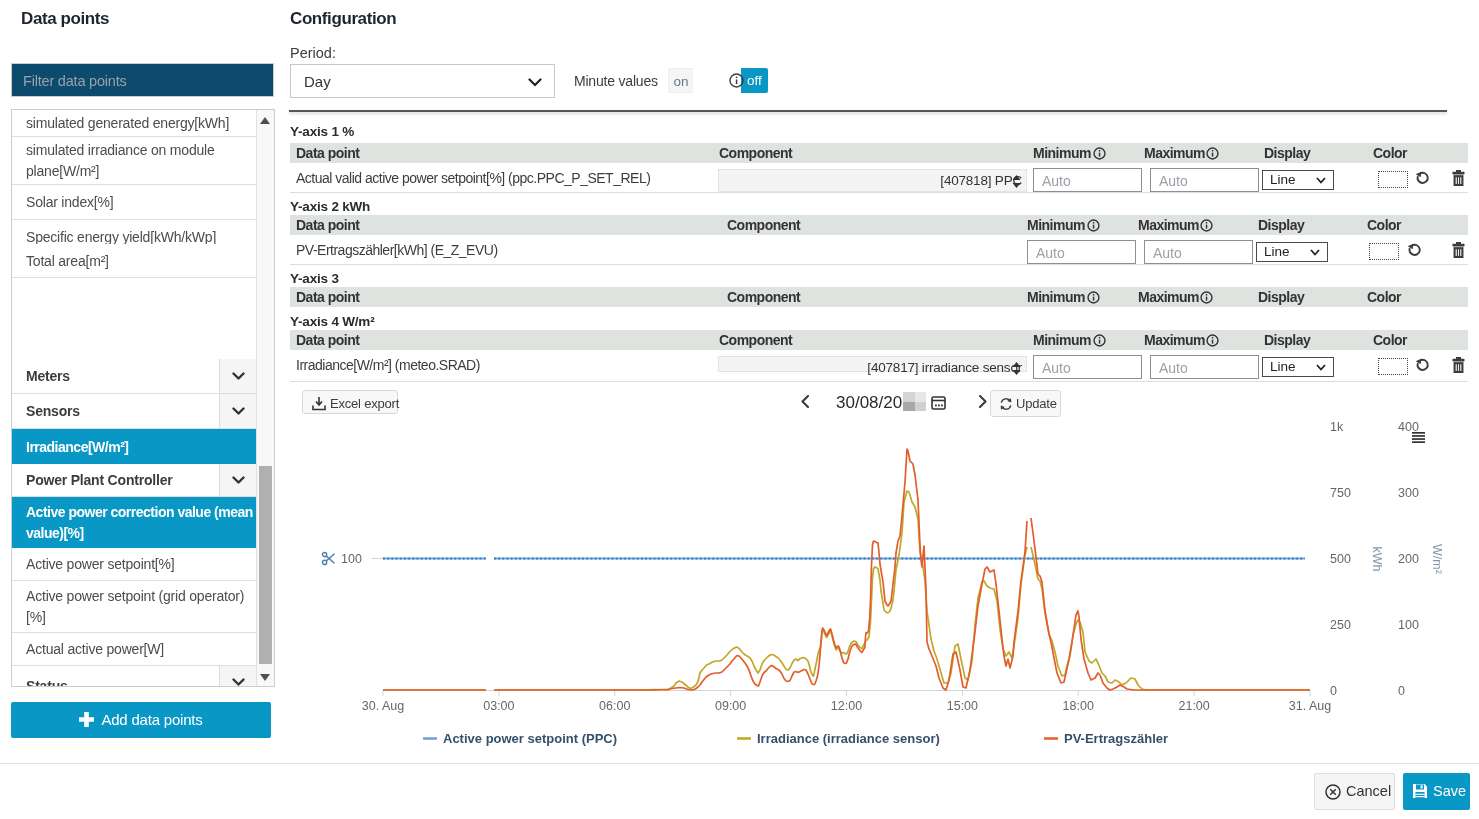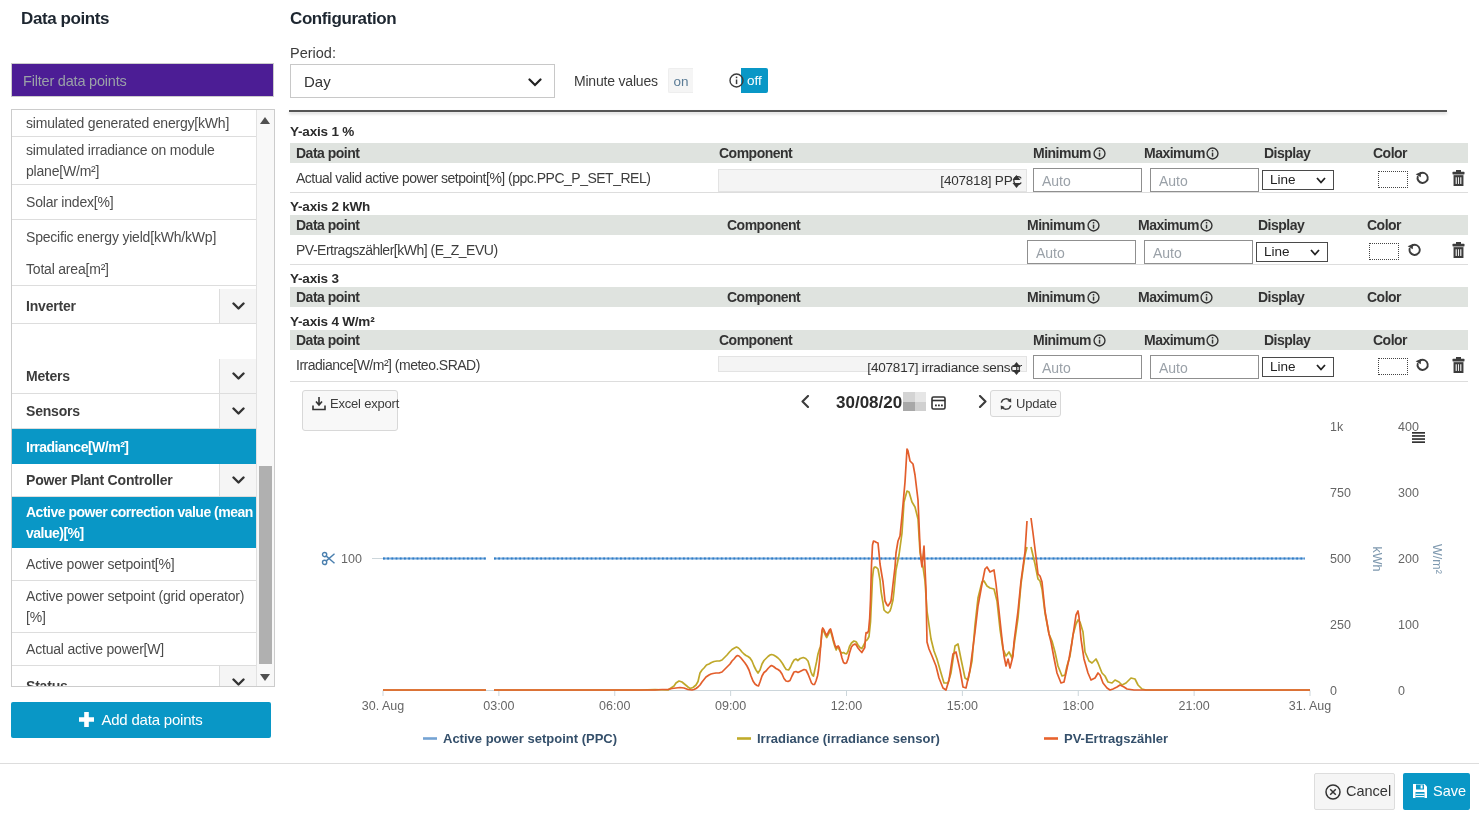--- a/index.html
+++ b/index.html
@@ -2,21 +2,21 @@
 <html><head>
 <meta charset="utf-8">
 <style>
 * { margin:0; padding:0; box-sizing:border-box; }
 html,body { background:#fff; }
 body { font-family:"Liberation Sans", sans-serif; width:1479px; height:819px; overflow:hidden; }
 #app { position:relative; width:1479px; height:819px; background:#fff; }
 .abs { position:absolute; }
 .h1 { font-size:17px; font-weight:bold; color:#1d2630; letter-spacing:-0.4px; }
 
-#filter { left:11px; top:63px; width:263px; height:34px; border:1px solid #ccc; background:#4c1d95; }
+#filter { left:11px; top:63px; width:263px; height:34px; border:1px solid #ccc; background:#0c4a6e; }
 #filter span { position:absolute; left:11px; top:9px; font-size:14.5px; letter-spacing:-0.2px; color:#9aa1a8; }
 #dplist { left:11px; top:109px; width:264px; height:578px; border:1px solid #ccc; background:#fff; overflow:hidden; }
 .row { position:absolute; left:0; width:245px; border-bottom:1px solid #ddd; background:#fff; color:#4c4c4c; font-size:14px; letter-spacing:-0.2px; }
 .row .txt { position:absolute; left:14px; right:0; top:50%; transform:translateY(-50%); line-height:21px; white-space:nowrap; overflow:hidden; }
 .cat { font-weight:bold; color:#3c3c3c; }
 .chev { position:absolute; right:0; top:0; bottom:0; width:38px; background:#f5f5f5; border-left:1px solid #ddd; }
 .chev svg { position:absolute; left:12px; top:50%; margin-top:-4px; }
 .sel { background:#0997c6; color:#fff; font-weight:bold; letter-spacing:-0.5px; border-bottom:none; }
 
 #sbar { position:absolute; right:0; top:0; width:18px; height:576px; background:#f8f8f8; border-left:1px solid #e2e2e2; }
@@ -71,30 +71,22 @@
       </div>
     <div class="row" style="top:27px; height:48px;">
         <span class="txt">simulated irradiance on module<br>plane[W/m²]</span>
       </div>
     <div class="row" style="top:75px; height:35px;">
         <span class="txt">Solar index[%]</span>
       </div>
     <div class="row" style="top:110px; height:35px;">
         <span class="txt">Specific energy yield[kWh/kWp]</span>
       </div>
-    <div class="row" style="top:142px; height:34px;">
+    <div class="row" style="top:134px; height:34px;">
         <span class="txt">Total area[m²]</span>
-      </div>
-    <div class="row cat" style="top:179px; height:35px;">
-        <span class="txt">Inverter</span>
-        <span class="chev">
-          <svg width="13" height="9" viewBox="0 0 13 9">
-            <path d="M1.5 1.5 L6.5 6.5 L11.5 1.5" stroke="#333" stroke-width="2.4" fill="none" stroke-linecap="round" stroke-linejoin="round"></path>
-          </svg>
-        </span>
       </div>
     <div class="row cat" style="top:249px; height:35px;">
         <span class="txt">Meters</span>
         <span class="chev">
           <svg width="13" height="9" viewBox="0 0 13 9">
             <path d="M1.5 1.5 L6.5 6.5 L11.5 1.5" stroke="#333" stroke-width="2.4" fill="none" stroke-linecap="round" stroke-linejoin="round"></path>
           </svg>
         </span>
       </div>
     <div class="row cat" style="top:284px; height:35px;">
@@ -338,31 +330,31 @@
       <svg class="icon" style="left:1162px; top:7px;" width="13" height="16" viewBox="0 0 13 16">
           <rect x="4" y="0" width="5" height="2" fill="#3c3c3c"></rect>
           <rect x="0.5" y="1.8" width="12" height="2.6" rx="0.6" fill="#3c3c3c"></rect>
           <rect x="2.6" y="6.2" width="7.8" height="8.8" fill="none" stroke="#3c3c3c" stroke-width="2.1"></rect>
           <line x1="5.4" y1="7" x2="5.4" y2="14" stroke="#3c3c3c" stroke-width="1.3"></line>
           <line x1="7.6" y1="7" x2="7.6" y2="14" stroke="#3c3c3c" stroke-width="1.3"></line>
         </svg>
     </div>
   </div>
   <div id="toolbar">
-    <div class="btn-light" style="left:302px; top:390px; width:96px; height:41px;">
+    <div class="btn-light" style="left:302px; top:390px; width:96px; height:24px;">
       <svg style="position:absolute; left:9px; top:6px;" width="14" height="14" viewBox="0 0 14 14">
           <path d="M7 0 L7 7 M4 4.5 L7 8 L10 4.5" stroke="#333" stroke-width="1.6" fill="none"></path>
           <path d="M1 8.5 L1 12.5 L13 12.5 L13 8.5" stroke="#333" stroke-width="1.6" fill="none"></path>
         </svg>
       <span style="position:absolute; left:27px; top:5px;">Excel export</span>
     </div>
     <svg class="abs" style="left:800px; top:395px;" width="10" height="13" viewBox="0 0 10 13">
         <path d="M8 1 L2.5 6.5 L8 12" stroke="#3c3c3c" stroke-width="2.1" fill="none" stroke-linecap="round" stroke-linejoin="round"></path>
       </svg>
-    <div class="abs" style="left:836px; top:393px; font-size:17px; font-weight:bold; color:#2b2b2b;">30/08/20</div>
+    <div class="abs" style="left:836px; top:393px; font-size:17px; font-weight:normal; color:#2b2b2b;">30/08/20</div>
     <div class="abs" style="left:903px; top:392px; width:23px; height:19px;">
       <div style="position:absolute; left:0; top:0; width:12px; height:10px; background:#d4d4d4;"></div>
       <div style="position:absolute; left:12px; top:0; width:11px; height:10px; background:#e6e6e6;"></div>
       <div style="position:absolute; left:0; top:10px; width:12px; height:9px; background:#a8a8a8;"></div>
       <div style="position:absolute; left:12px; top:10px; width:11px; height:9px; background:#d0d0d0;"></div>
     </div>
     <svg class="abs" style="left:931px; top:395px;" width="15" height="15" viewBox="0 0 15 15">
         <rect x="1" y="2" width="13" height="12" rx="1.5" fill="none" stroke="#333" stroke-width="1.6"></rect>
         <line x1="1" y1="5.5" x2="14" y2="5.5" stroke="#333" stroke-width="1.6"></line>
         <g fill="#333">

